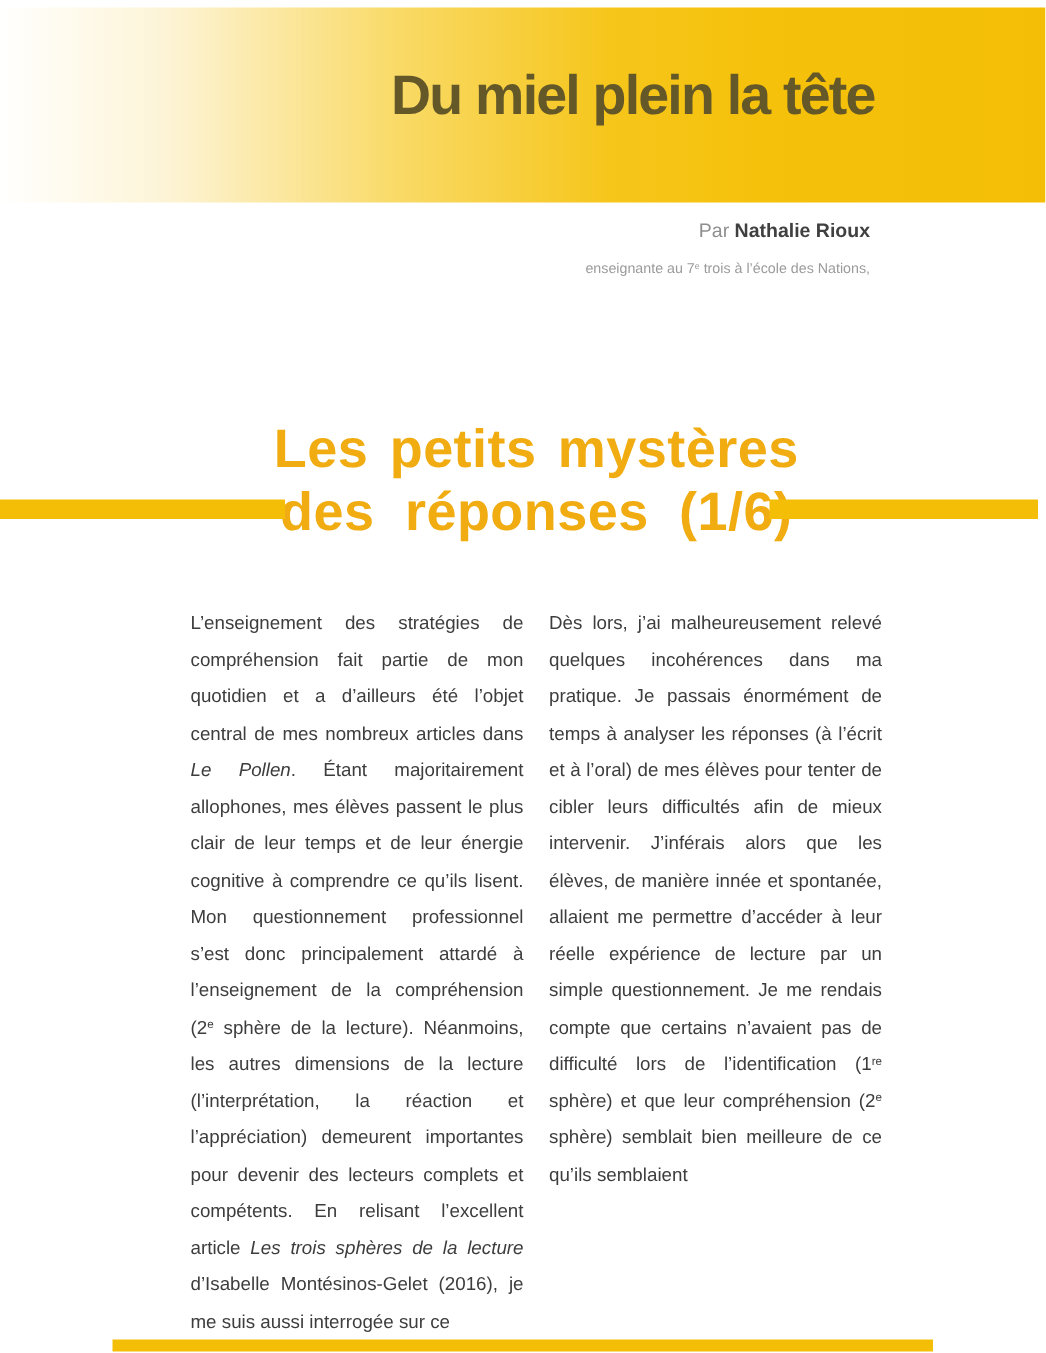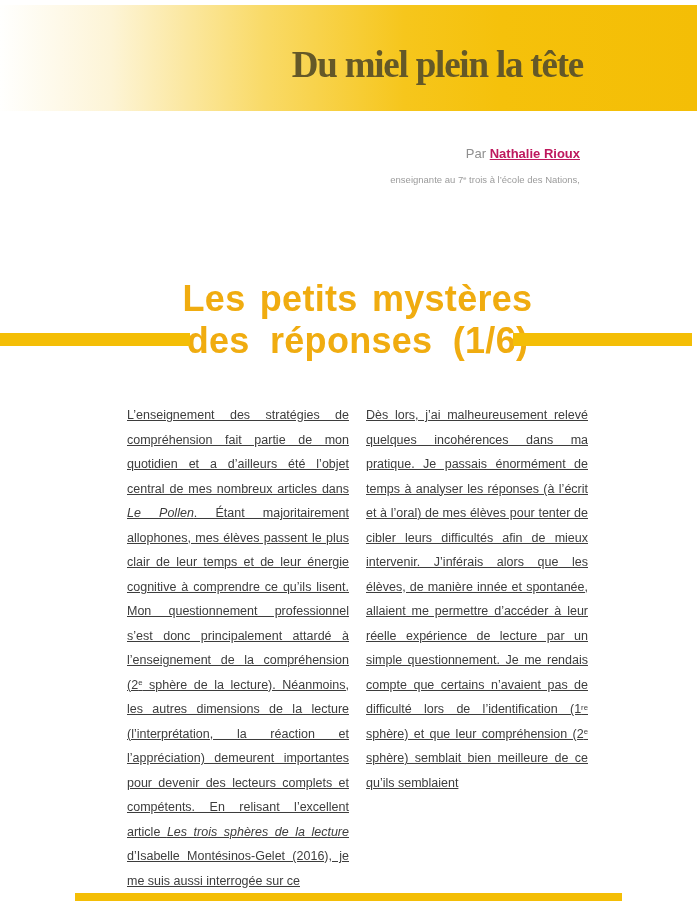--- a/index.html
+++ b/index.html
@@ -13,38 +13,37 @@
   html,body{width:697px;height:902px;}
   body{
     position:relative;
     width:697px;height:902px;
     background:#FFFFFF;
     overflow:hidden;
     font-family:"Liberation Sans", sans-serif;
     color:var(--body-ink);
   }
   .masthead{
-    position:absolute;top:5px;left:0;right:0;height:106px;
+    position:absolute;top:5px;left:0;right:0;height:130px;
     background:linear-gradient(to right,#FFFFFE 0%,#FDF4D6 16%,#F9DA67 38%,#F6C61C 58%,#F5C10B 72%,#F4BE06 100%);
-    font-family:Liberation Serif, serif;
   }
   .masthead h1{
     position:absolute;top:38px;right:114px;
     font-size:37px;font-weight:bold;letter-spacing:-1.2px;
     color:var(--masthead-ink);
     white-space:nowrap;
   }
   .byline-block{
     position:absolute;top:146px;right:117px;
     text-align:right;
   }
   .byline{
     font-size:13px;color:#8F8F8F;margin-bottom:10px;
   }
-  .byline b{color:#be185d;text-decoration:underline;}
+  .byline b{color:#404040;}
   .affiliation{
     font-size:9.5px;line-height:18px;color:var(--muted);
   }
   .section-title{
     position:absolute;top:278px;left:18px;right:0;
     text-align:center;
     font-size:36px;font-weight:bold;line-height:42px;
     color:var(--title-gold);
   }
   .section-title .line1{display:block;word-spacing:4px;letter-spacing:0.3px;}
@@ -58,21 +57,21 @@
     position:absolute;top:403px;left:127px;width:461px;
     display:flex;gap:17px;
   }
   .col{
     width:222px;
     font-size:12.5px;line-height:24.5px;
     text-align:justify;
     color:var(--body-ink);
   }
   .col p{margin:0 0 24px 0;}
-  .col p:last-child{margin-bottom:0;text-decoration:underline;}
+  .col p:last-child{margin-bottom:0;}
   .col em{font-style:italic;}
   sup{
     font-size:62%;line-height:0;
     position:relative;top:-0.45em;vertical-align:baseline;
   }
   .bottom-bar{
     position:absolute;left:75px;top:893px;width:547px;height:8px;
     background:var(--accent);
   }
 </style>

